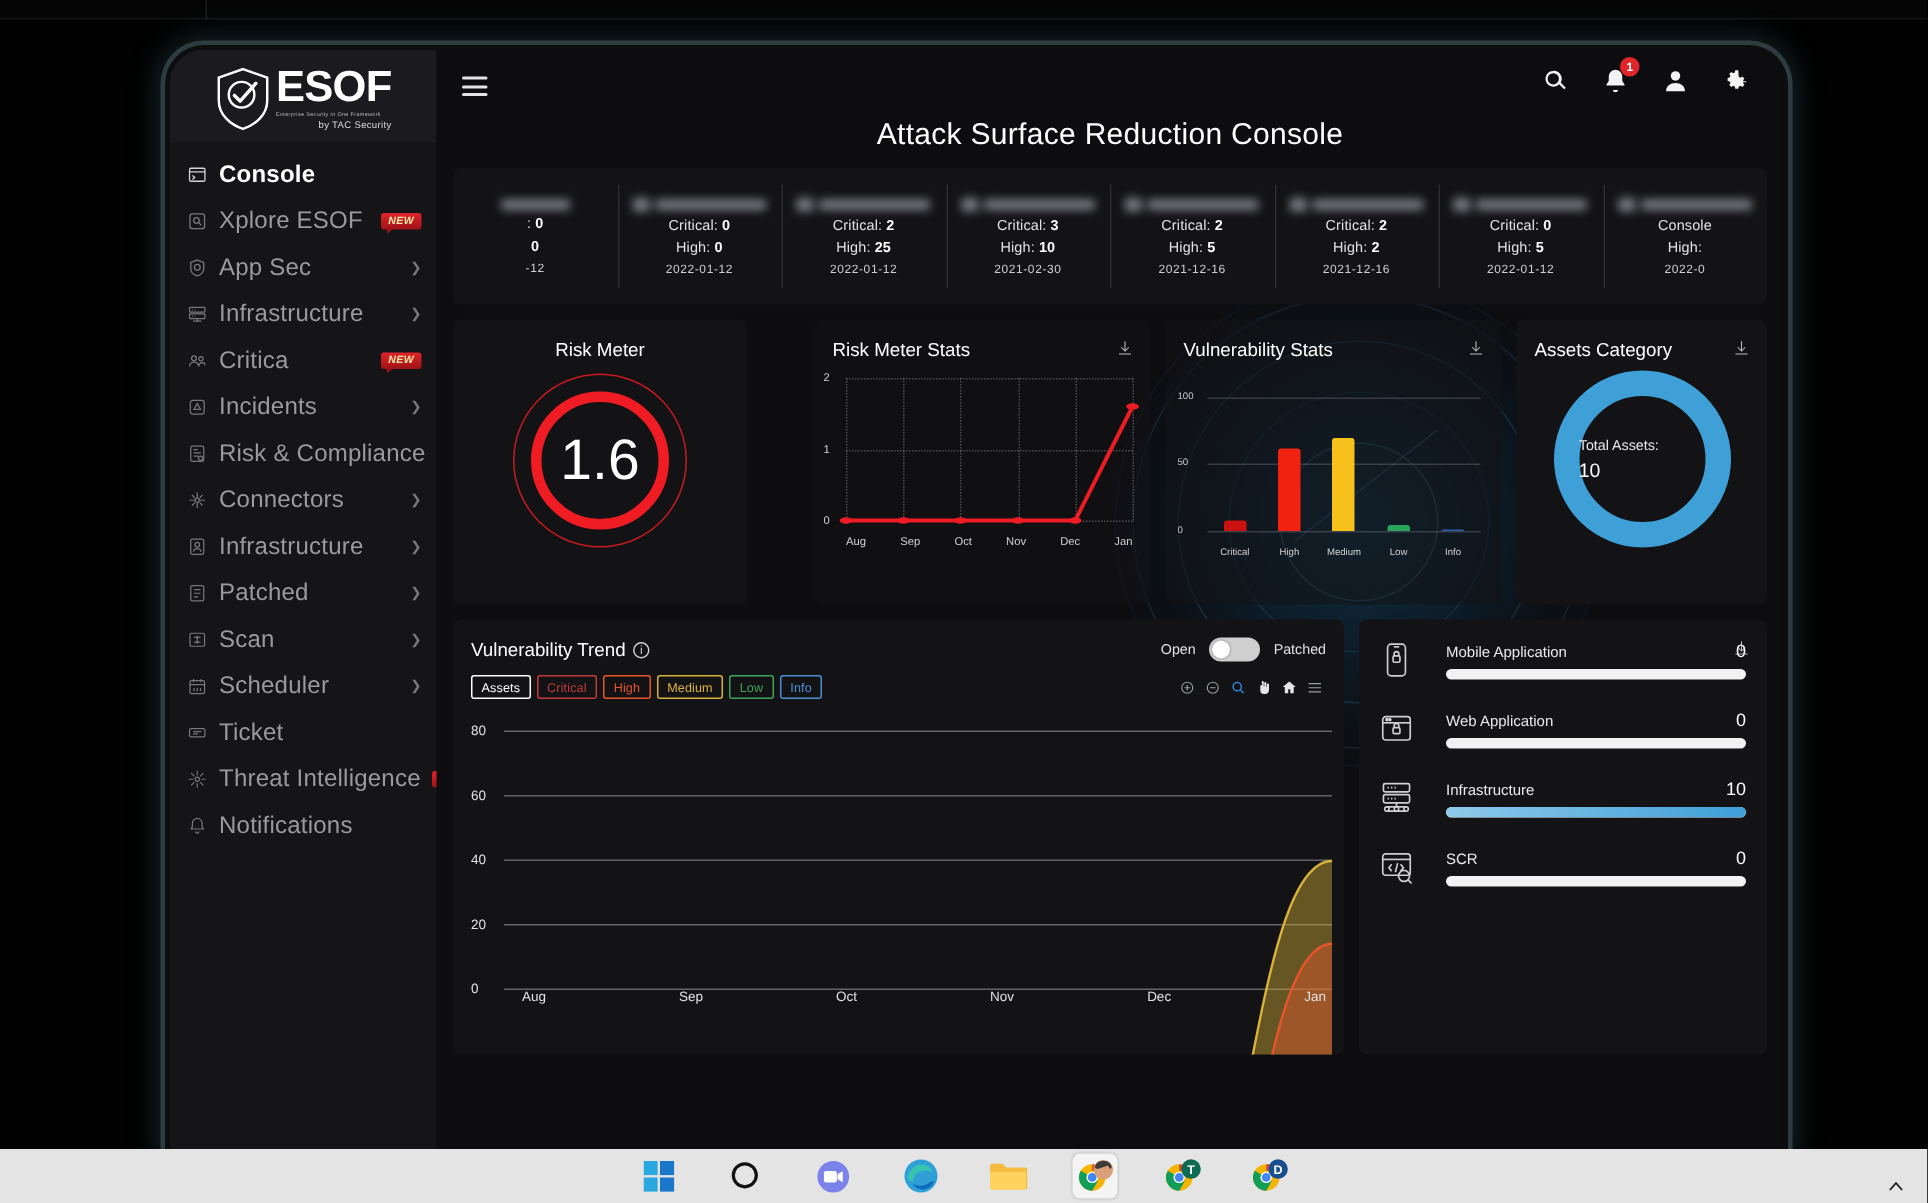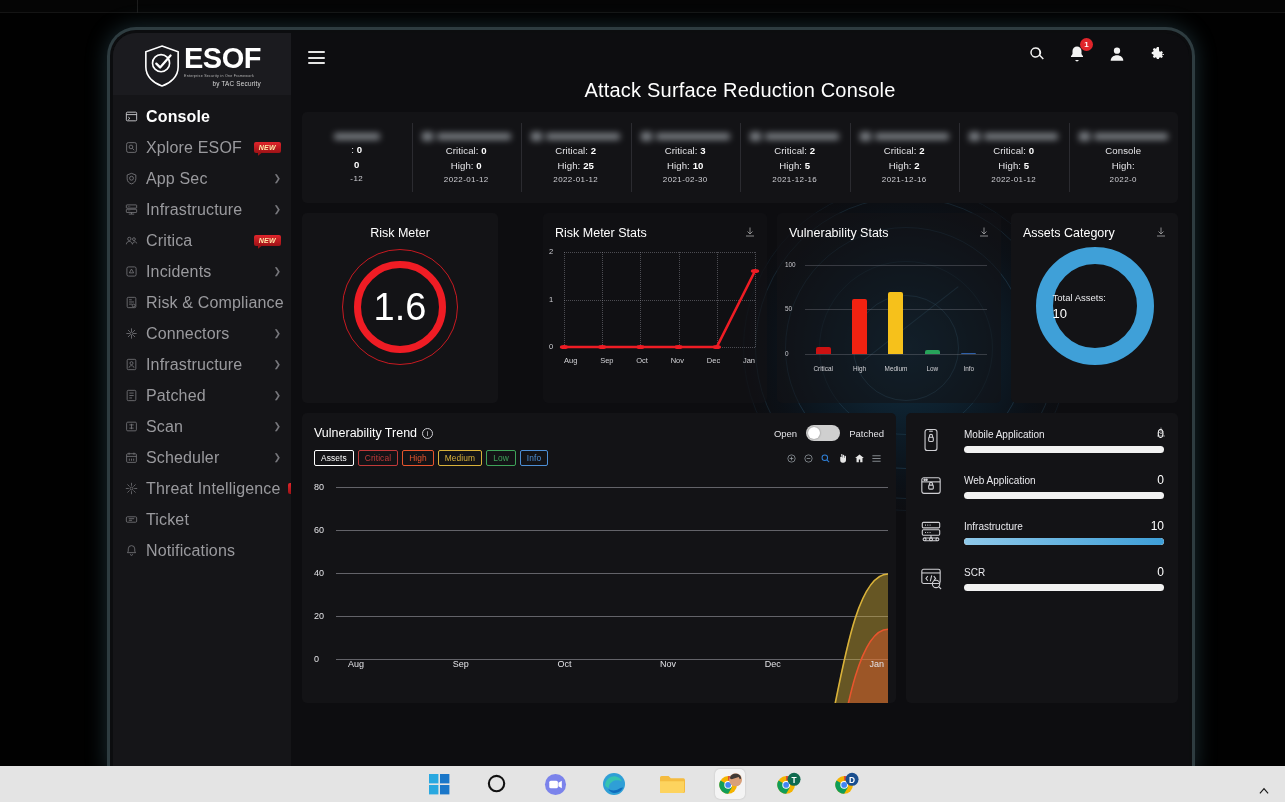--- a/index.html
+++ b/index.html
@@ -327,36 +327,36 @@
                 <svg viewBox="0 0 24 24" fill="none" stroke="#b5b5ba" stroke-width="1.5">
                   <rect x="3" y="5" width="18" height="16" rx="2"></rect>
                   <path d="M3 10h18M7.5 3v4M16.5 3v4M8 14v4M12 14v4M16 14v4"></path>
                 </svg>
               </span>
               <span class="menu-label">Scheduler</span>
               <span class="chev">❯</span>
             </div>
             <div class="menu-item">
               <span class="ico">
+                <svg viewBox="0 0 24 24" fill="none" stroke="#b5b5ba" stroke-width="1.5">
+                  <rect x="2.5" y="7" width="19" height="10" rx="2"></rect>
+                  <path d="M7 10.5h10M7 13.5h6"></path>
+                </svg>
+              </span>
+              <span class="menu-label">Ticket</span>
+            </div>
+            <div class="menu-item">
+              <span class="ico">
                 <svg viewBox="0 0 24 24" fill="none" stroke="#b5b5ba" stroke-width="1.4">
                   <circle cx="12" cy="12" r="2.6"></circle>
                   <path d="M12 1.5v5.5M12 17v5.5M1.5 12h5.5M17 12h5.5M4.5 4.5l4 4M15.5 15.5l4 4M19.5 4.5l-4 4M8.5 15.5l-4 4"></path>
                 </svg>
               </span>
               <span class="menu-label">Threat Intelligence</span>
               <span class="newtag">NEW</span>
-            </div>
-            <div class="menu-item">
-              <span class="ico">
-                <svg viewBox="0 0 24 24" fill="none" stroke="#b5b5ba" stroke-width="1.5">
-                  <rect x="2.5" y="7" width="19" height="10" rx="2"></rect>
-                  <path d="M7 10.5h10M7 13.5h6"></path>
-                </svg>
-              </span>
-              <span class="menu-label">Ticket</span>
             </div>
             <div class="menu-item">
               <span class="ico">
                 <svg viewBox="0 0 24 24" fill="none" stroke="#b5b5ba" stroke-width="1.5">
                   <path d="M12 3a6 6 0 00-6 6v4.2L4.5 16h15L18 13.2V9a6 6 0 00-6-6z"></path>
                   <path d="M10 19a2 2 0 004 0"></path>
                 </svg>
               </span>
               <span class="menu-label">Notifications</span>
             </div>

